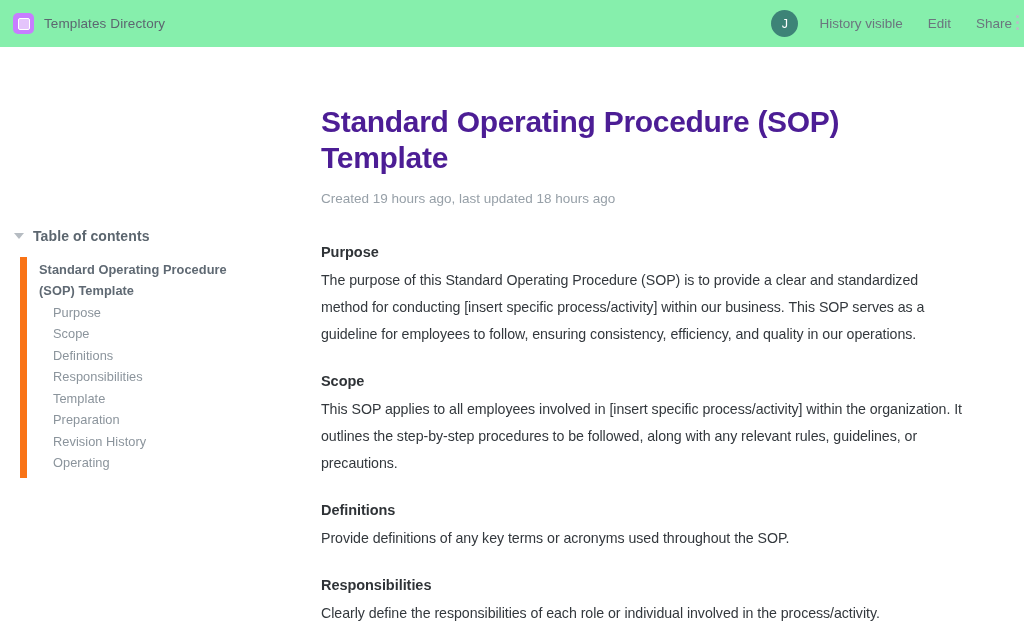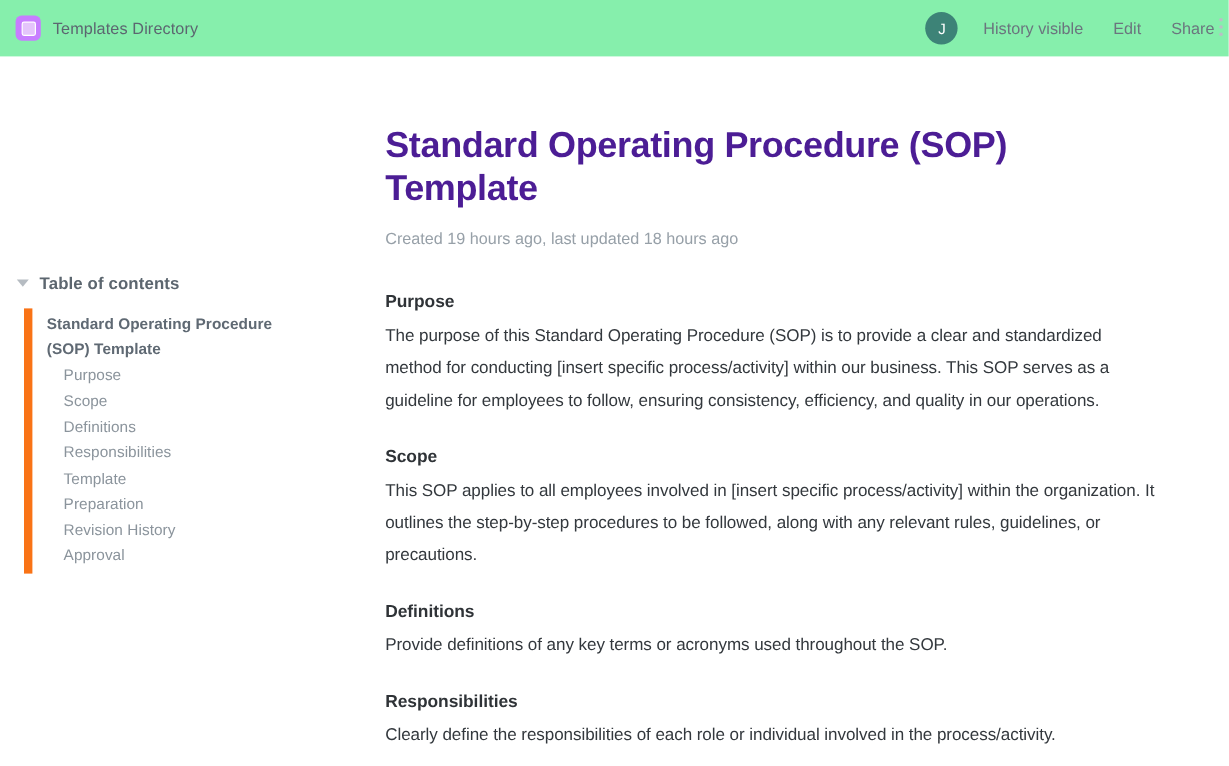--- a/index.html
+++ b/index.html
@@ -243,21 +243,21 @@
     <nav class="toc-list" id="toc-list">
         <span class="toc-item level-1">Standard Operating Procedure</span>
         <span class="toc-item level-1">(SOP) Template</span>
         <span class="toc-item level-2">Purpose</span>
         <span class="toc-item level-2">Scope</span>
         <span class="toc-item level-2">Definitions</span>
         <span class="toc-item level-2">Responsibilities</span>
         <span class="toc-item level-2">Template</span>
         <span class="toc-item level-2">Preparation</span>
         <span class="toc-item level-2">Revision History</span>
-        <span class="toc-item level-2">Approval</span>
+        <span class="toc-item level-2">Operating</span>
       </nav>
   </aside>
 
   <main class="doc">
     <h1 class="doc-title">Standard Operating Procedure (SOP) Template</h1>
     <div class="doc-meta">Created 19 hours ago, last updated 18 hours ago</div>
     <div id="sections">
         <section class="section">
           <div class="section-heading">Purpose</div>
           <p class="section-body">The purpose of this Standard Operating Procedure (SOP) is to provide a clear and standardized method for conducting [insert specific process/activity] within our business. This SOP serves as a guideline for employees to follow, ensuring consistency, efficiency, and quality in our operations.</p>

